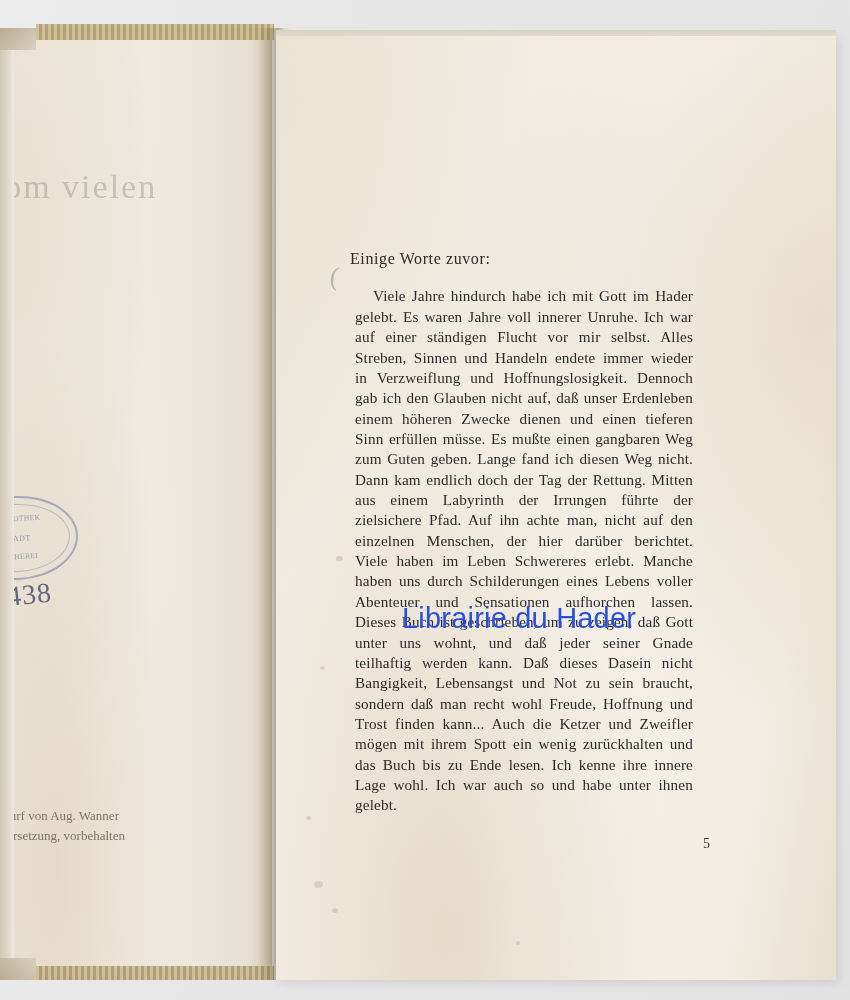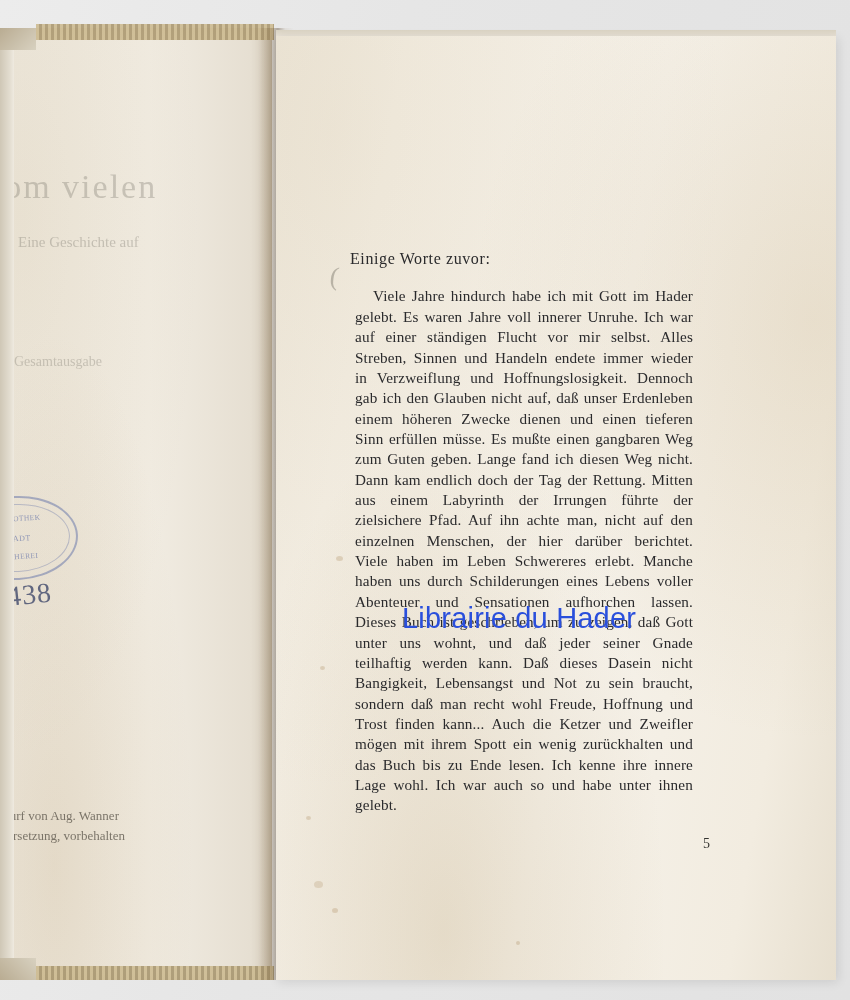--- a/index.html
+++ b/index.html
@@ -284,22 +284,20 @@
 </head>
 <body>
 
 <div id="page">
   <div class="backdrop"></div>
 
   <div class="left-page">
     <div class="paper-tone"></div>
 
     <div class="left-title">Vom vielen</div>
-    <div class="left-sub">Eine Geschichte auf</div>
-    <div class="left-sub2">Gesamtausgabe</div>
 
     <div class="stamp">
       <div class="s-in"></div>
       <div class="s-l1">BIBLIOTHEK</div>
       <div class="s-l2">STADT</div>
       <div class="s-l3">BUCHEREI</div>
     </div>
 
     <div class="accession">9.438</div>
 

